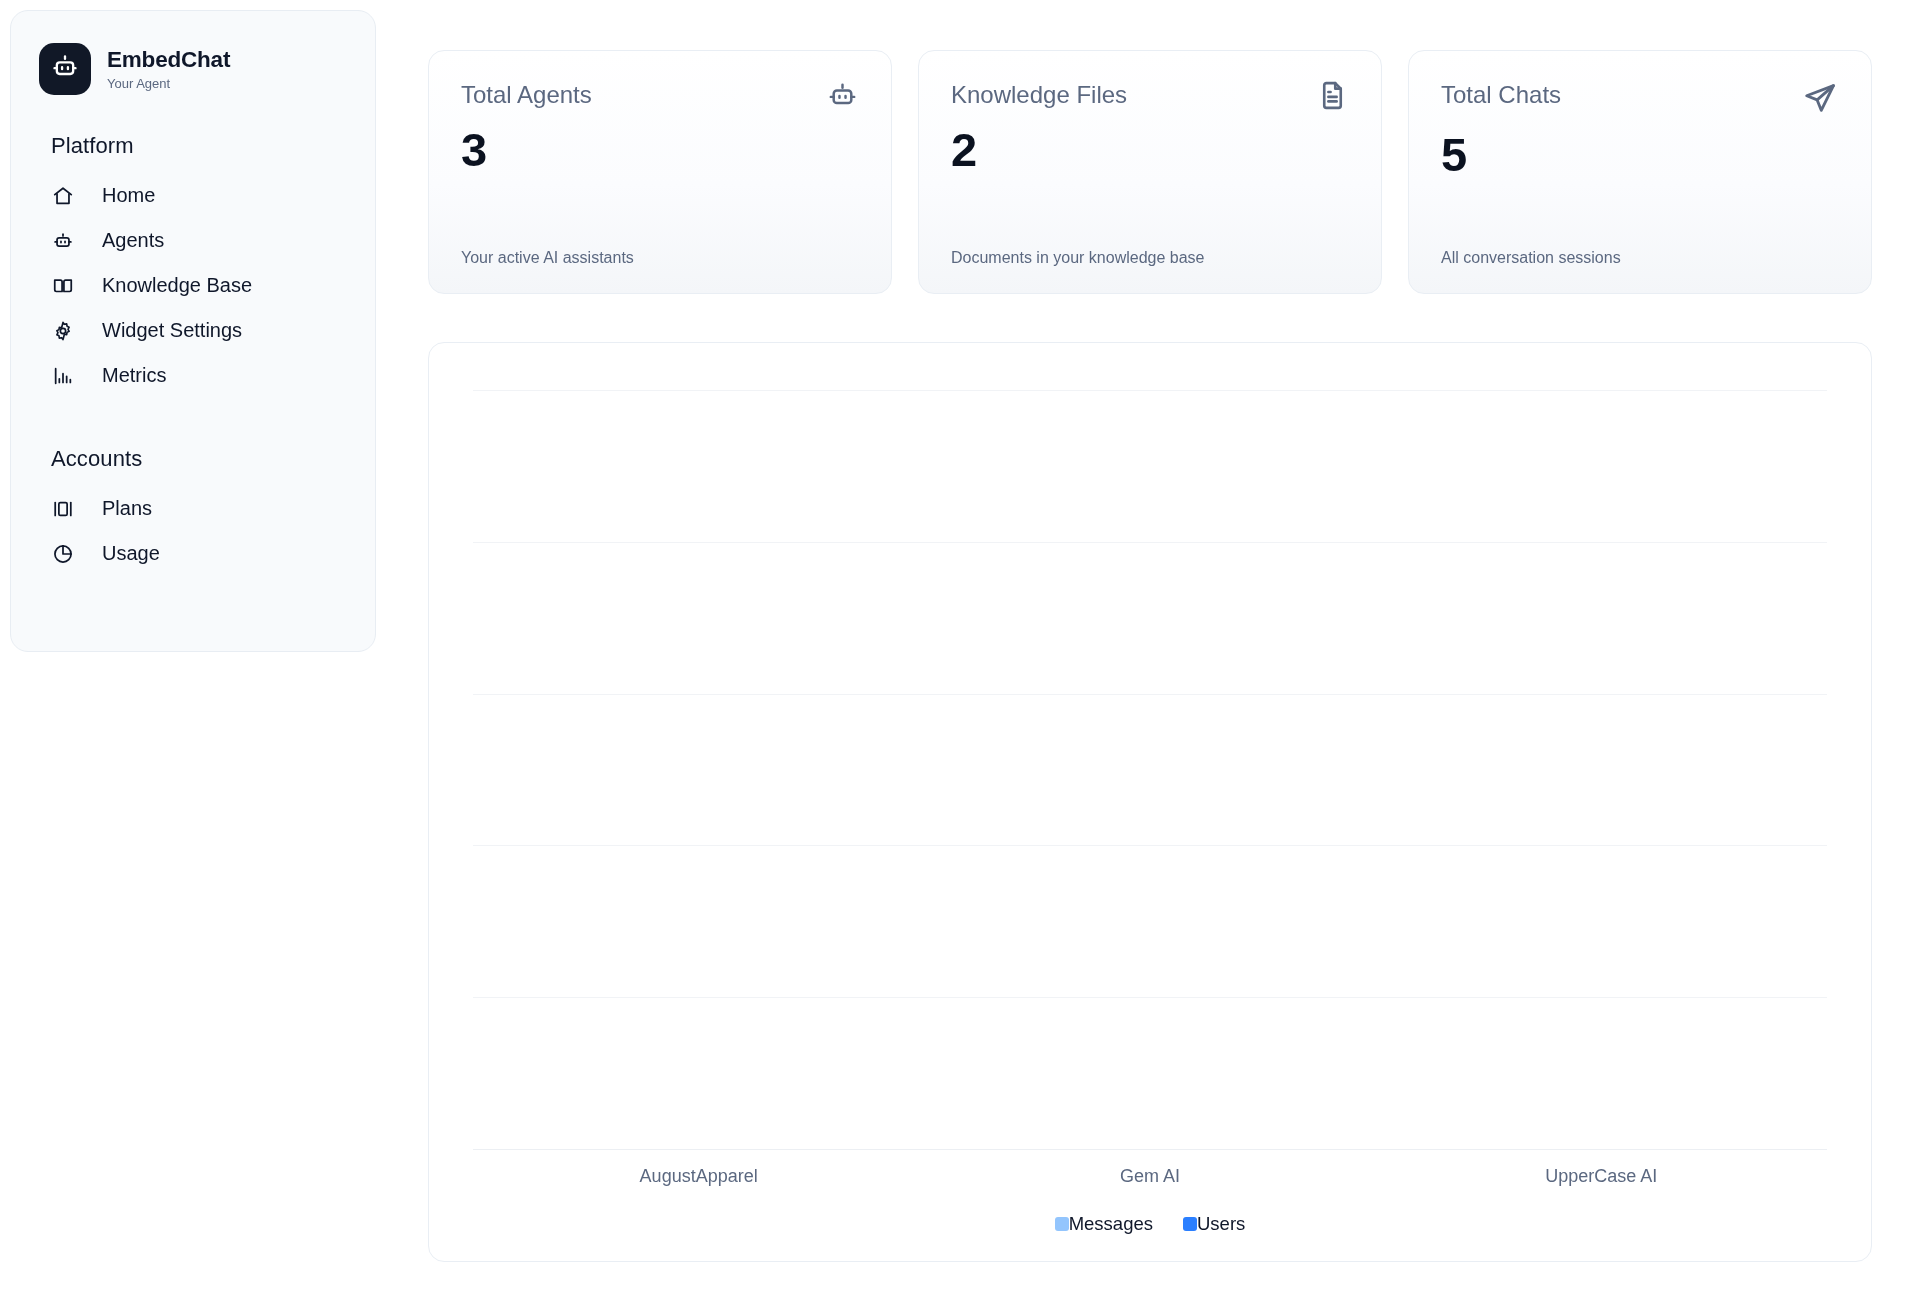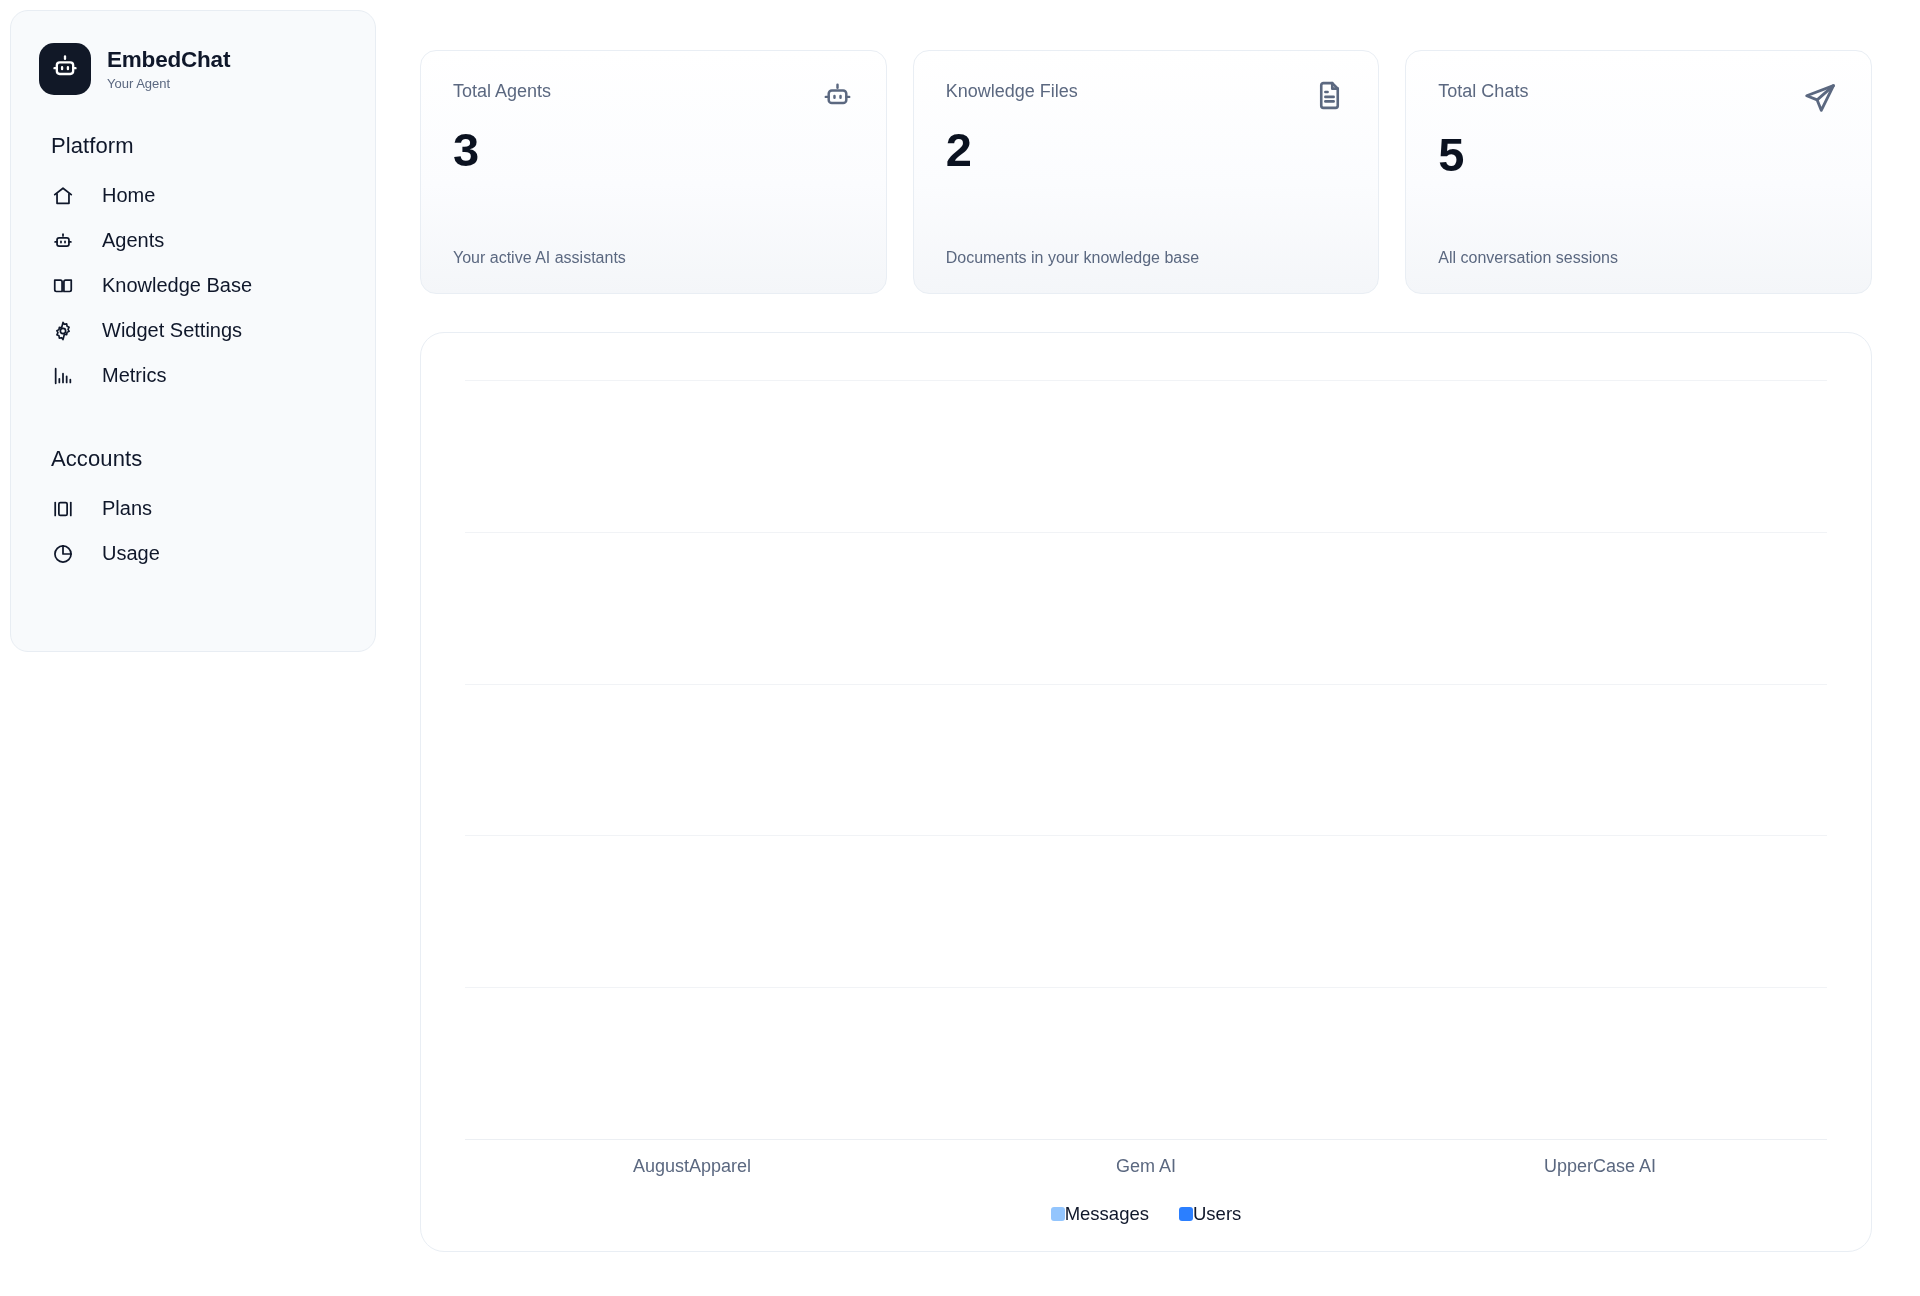--- a/index.html
+++ b/index.html
@@ -7,21 +7,21 @@
     width: 1920px; height: 1296px;
     background: #ffffff;
     font-family: "Liberation Sans", sans-serif;
     overflow: hidden;
   }
   .app { display: flex; width: 1920px; height: 1296px; background: #ffffff; }
 
   
   .sidebar {
     width: 366px;
-    margin: 10px 4px 0 10px;
+    margin: 10px 12px 0 10px;
     height: 642px;
     background: #f8fafc;
     border: 1px solid #e8edf3;
     border-radius: 18px;
     padding: 26px 0 8px 0;
     flex: 0 0 366px;
   }
   .brand { display: flex; align-items: center; gap: 16px; padding: 6px 0 0 28px; }
   .brand-logo {
     width: 52px; height: 52px; border-radius: 15px;
@@ -55,30 +55,30 @@
   .stat-card {
     flex: 1;
     border: 1px solid #e9eef4;
     border-radius: 16px;
     background: linear-gradient(180deg, #ffffff 0%, #fbfcfe 55%, #f4f6f9 100%);
     padding: 30px 32px 26px 32px;
     min-height: 244px;
     display: flex; flex-direction: column;
   }
   .stat-head { display: flex; align-items: flex-start; justify-content: space-between; }
-  .stat-label { font-size: 18px; color: #5b6880; font-weight: 400; }
+  .stat-label { font-size: 24px; color: #5b6880; font-weight: 400; }
   .stat-icon { color: #5b6880; flex: 0 0 auto; margin-top: -2px; }
   .stat-value { font-size: 47px; font-weight: 700; color: #0b1220; margin-top: 10px; letter-spacing: -0.5px; line-height: 1; }
   .stat-desc { font-size: 16px; color: #5b6880; margin-top: auto; }
 
   
   .chart-card {
-    margin-top: 38px;
+    margin-top: 48px;
     border: 1px solid #e9eef4;
-    border-radius: 24px;
+    border-radius: 16px;
     background: #ffffff;
     height: 920px;
     padding: 48px 40px 26px 40px;
     display: flex; flex-direction: column;
   }
   .plot {
     position: relative;
     flex: 1;
     margin: 0 4px;
   }

